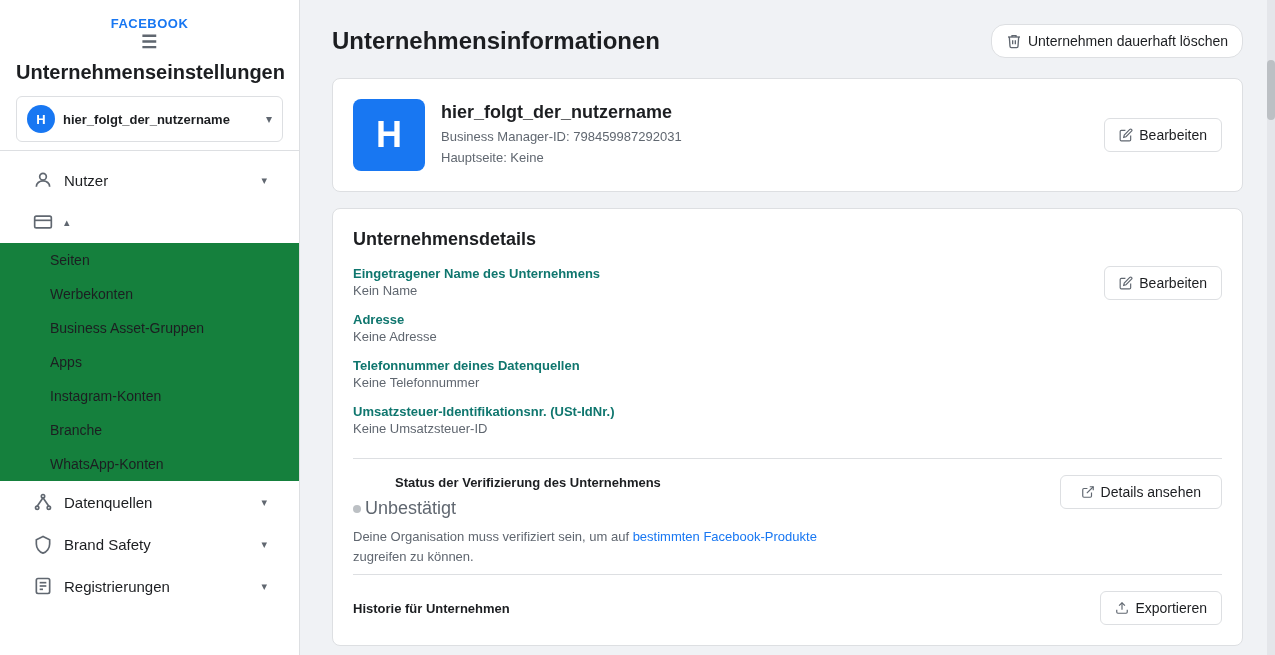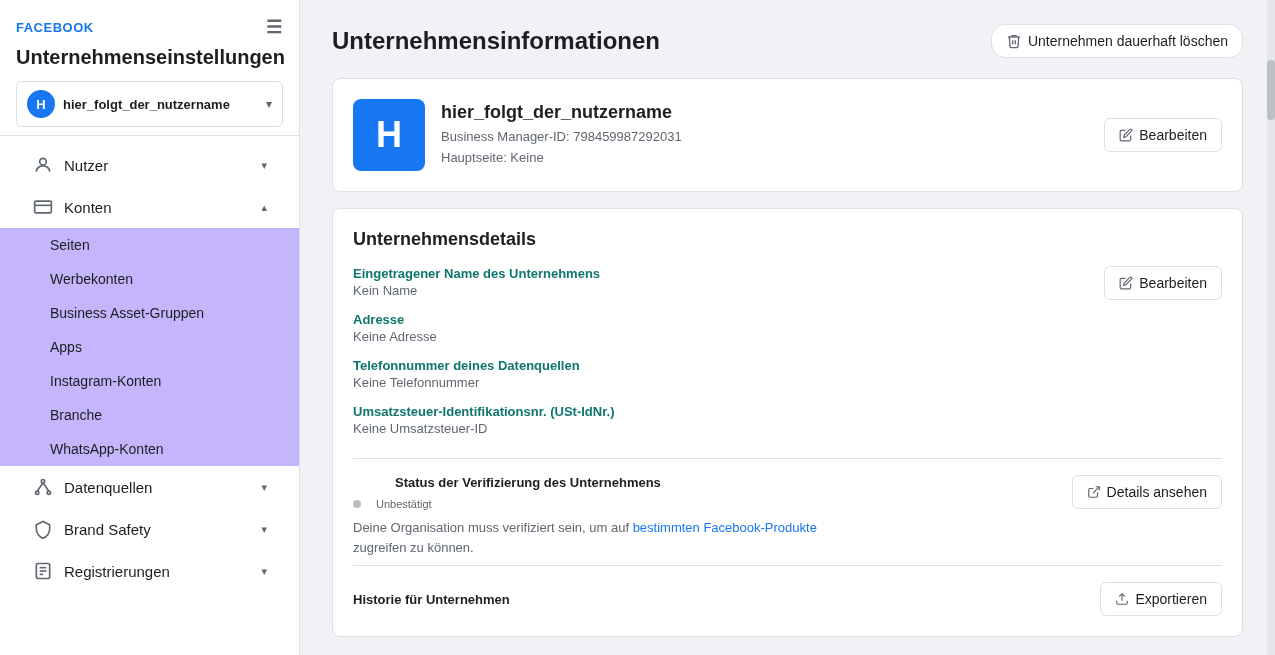--- a/index.html
+++ b/index.html
@@ -1,35 +1,35 @@
 <!DOCTYPE html>
 <html><head>
   <meta charset="utf-8">
   <style>
     * { box-sizing: border-box; margin: 0; padding: 0; }
     body { font-family: -apple-system, BlinkMacSystemFont, 'Segoe UI', Helvetica, Arial, sans-serif; font-size: 14px; color: #1c1e21; background: #f0f2f5; display: flex; height: 655px; overflow: hidden; }
 
     
     .sidebar { width: 300px; min-width: 300px; background: #fff; border-right: 1px solid #dddfe2; display: flex; flex-direction: column; height: 655px; overflow-y: auto; }
     .sidebar-header { padding: 16px 16px 8px 16px; border-bottom: 1px solid #dddfe2; }
-    .facebook-logo { font-size: 13px; font-weight: 700; letter-spacing: 0.5px; color: #1877f2; margin-bottom: 8px; display: flex; align-items: center; justify-content: space-between; }
+    .facebook-logo { font-size: 13px; font-weight: 700; letter-spacing: 0.5px; color: #1877f2; margin-bottom: 8px; display: flex; align-items: center; justify-content: space-between; flex-direction: column; }
     .hamburger { cursor: pointer; font-size: 18px; color: #606770; }
     .company-title { font-size: 20px; font-weight: 700; color: #1c1e21; margin-bottom: 12px; }
     .account-switcher { display: flex; align-items: center; gap: 8px; padding: 8px 10px; border: 1px solid #dddfe2; border-radius: 6px; cursor: pointer; background: #fff; }
     .account-avatar { width: 28px; height: 28px; background: #1877f2; border-radius: 50%; display: flex; align-items: center; justify-content: center; color: #fff; font-weight: 700; font-size: 13px; flex-shrink: 0; }
     .account-name { font-size: 13px; font-weight: 600; flex: 1; overflow: hidden; text-overflow: ellipsis; white-space: nowrap; }
     .chevron-icon { color: #606770; font-size: 12px; }
 
     
     .nav-section { padding: 8px 0; }
     .nav-item { display: flex; align-items: center; gap: 10px; padding: 10px 32px; cursor: pointer; color: #1c1e21; font-size: 15px; font-weight: 500; }
     .nav-icon { width: 22px; height: 22px; display: flex; align-items: center; justify-content: center; flex-shrink: 0; color: #606770; }
     .nav-label { flex: 1; }
     .nav-chevron { color: #606770; font-size: 11px; }
-    .nav-sub-items { background: #c4b5fd; }
+    .nav-sub-items { background: #15803d; }
     .nav-sub-item { padding: 9px 16px 9px 50px; cursor: pointer; color: #1c1e21; font-size: 14px; }
 
     
     .main { flex: 1; overflow-y: auto; background: #f0f2f5; padding: 24px 32px; }
     .page-header { display: flex; align-items: center; justify-content: space-between; margin-bottom: 20px; }
     .page-title { font-size: 24px; font-weight: 700; color: #1c1e21; }
     .btn-danger { display: flex; align-items: center; gap: 6px; padding: 8px 14px; border: 1px solid #dddfe2; border-radius: 14px; background: #fff; cursor: pointer; font-size: 14px; color: #1c1e21; }
 
     
     .card { background: #fff; border-radius: 8px; border: 1px solid #dddfe2; margin-bottom: 16px; padding: 20px; }
@@ -48,25 +48,25 @@
     .details-title { font-size: 18px; font-weight: 700; margin-bottom: 16px; }
     .detail-section { display: flex; justify-content: space-between; align-items: flex-start; }
     .detail-fields { flex: 1; }
     .detail-field { margin-bottom: 14px; }
     .detail-label { font-size: 13px; font-weight: 700; color: #0f766e; margin-bottom: 2px; }
     .detail-value { font-size: 13px; color: #606770; }
 
     
     .verification-row { display: flex; justify-content: space-between; align-items: flex-start; margin-top: 8px; padding-top: 16px; border-top: 1px solid #dddfe2; }
     .verification-label { font-size: 13px; font-weight: 700; margin-bottom: 8px; margin-left: 42px; }
-    .verification-status { display: flex; align-items: center; gap: 15px; font-size: 11px; color: #606770; margin-bottom: 8px; }
+    .verification-status { display: flex; align-items: center; gap: 4px; font-size: 18px; color: #606770; margin-bottom: 8px; }
     .status-dot { width: 8px; height: 8px; background: #bcc0c4; border-radius: 50%; flex-shrink: 0; }
     .verification-msg { font-size: 13px; color: #606770; max-width: 500px; line-height: 1.5; }
     .verification-link { color: #1877f2; text-decoration: none; }
-    .btn-details { display: flex; align-items: center; gap: 6px; padding: 8px 14px; border: 1px solid #dddfe2; border-radius: 6px; background: #fff; cursor: pointer; font-size: 14px; color: #1c1e21; white-space: nowrap; }
+    .btn-details { display: flex; align-items: center; gap: 6px; padding: 8px 20px; border: 1px solid #dddfe2; border-radius: 6px; background: #fff; cursor: pointer; font-size: 14px; color: #1c1e21; white-space: nowrap; }
 
     
     .history-row { display: flex; justify-content: space-between; align-items: center; margin-top: 8px; padding-top: 16px; border-top: 1px solid #dddfe2; }
     .history-label { font-size: 13px; font-weight: 700; }
     .btn-export { display: flex; align-items: center; gap: 6px; padding: 8px 14px; border: 1px solid #dddfe2; border-radius: 6px; background: #fff; cursor: pointer; font-size: 14px; color: #1c1e21; }
 
     
     ::-webkit-scrollbar { width: 6px; }
     ::-webkit-scrollbar-track { background: transparent; }
     ::-webkit-scrollbar-thumb { background: #bcc0c4; border-radius: 3px; }
@@ -107,21 +107,20 @@
       <span class="nav-chevron">▾</span>
     </div>
 
     <div class="nav-item">
       <span class="nav-icon">
         <svg width="20" height="20" viewBox="0 0 24 24" fill="none" stroke="#606770" stroke-width="2">
           <rect x="2" y="5" width="20" height="14" rx="2"></rect>
             <line x1="2" y1="10" x2="22" y2="10"></line>
         </svg>
       </span>
-      <span class="nav-label">Konten</span>
       <span class="nav-chevron">▴</span>
     </div>
     <div class="nav-sub-items">
       <div class="nav-sub-item">Seiten</div>
       <div class="nav-sub-item">Werbekonten</div>
       <div class="nav-sub-item">Business Asset-Gruppen</div>
       <div class="nav-sub-item">Apps</div>
       <div class="nav-sub-item">Instagram-Konten</div>
       <div class="nav-sub-item">Branche</div>
       <div class="nav-sub-item">WhatsApp-Konten</div>

